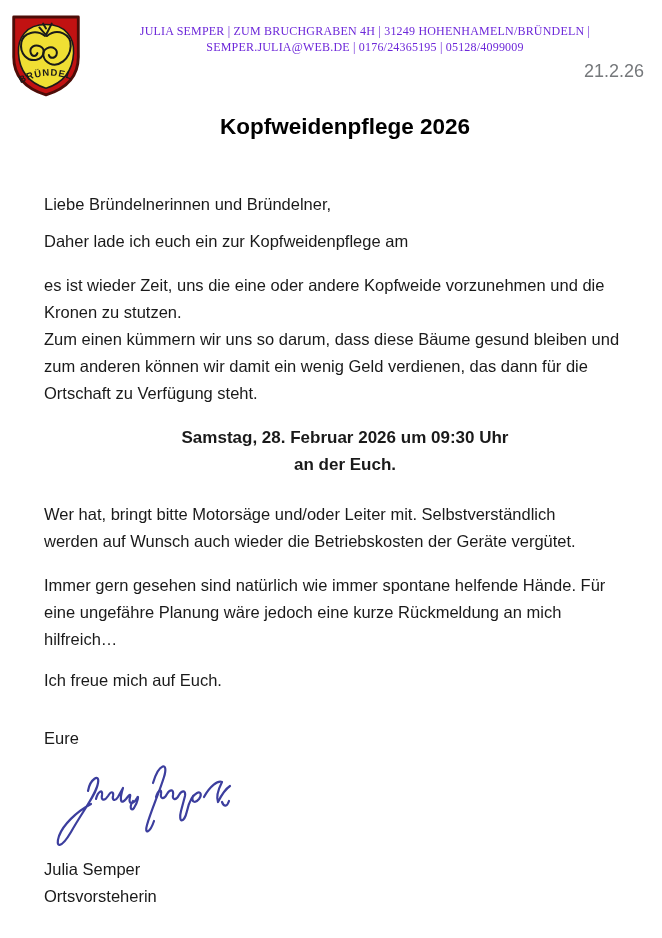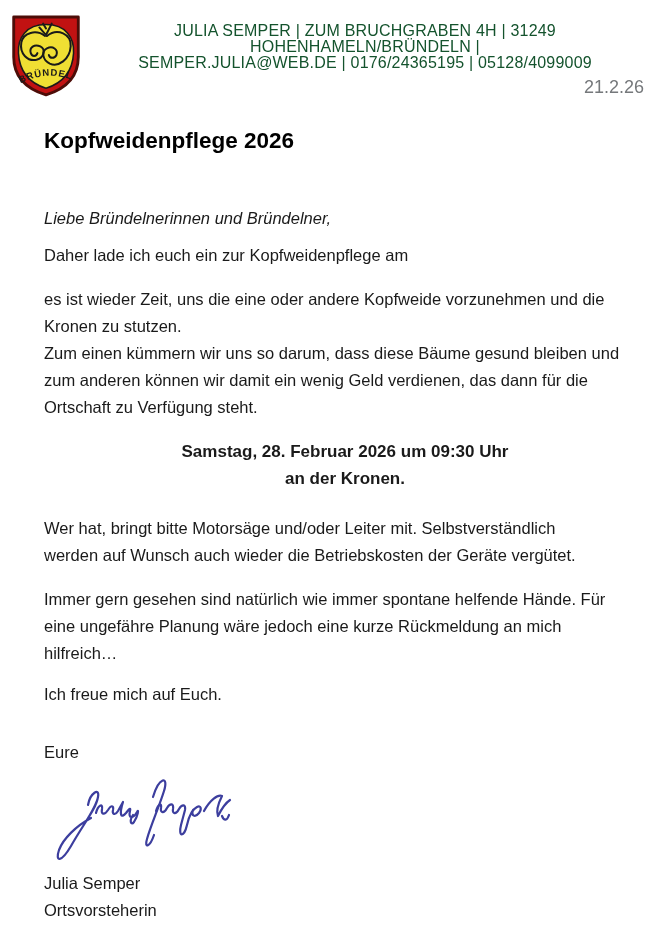--- a/index.html
+++ b/index.html
@@ -26,52 +26,53 @@
     width: 76px;
     height: 86px;
     flex: 0 0 auto;
   }
   .header-right {
     flex: 1 1 auto;
     padding-top: 11px;
   }
   .contact {
     text-align: center;
-    color: #14532d;
-    font-size: 16px;
+    color: #6d28d9;
+    font-size: 12px;
     line-height: 16px;
     letter-spacing: 0.2px;
     white-space: pre-line;
+    font-family: Liberation Serif, serif;
   }
   .date {
     text-align: right;
     color: #75787b;
     font-size: 18px;
     margin-top: 6px;
     padding-right: 2px;
   }
   
   .content {
     padding-left: 36px; 
     padding-right: 0;
   }
   .title {
-    text-align: left;
+    text-align: center;
     font-weight: bold;
     font-size: 22.5px;
     line-height: 28px;
     color: #000;
-    margin-top: 29px;
+    margin-top: 15px;
   }
   .para {
     font-size: 16.5px;
     line-height: 27px;
     white-space: pre-line;
   }
-  .salutation { margin-top: 50px; font-style: italic; }
+  .salutation { margin-top: 50px; }
   .intro { margin-top: 17px; }
   .invitation-lead { margin-top: 10px; }
   .event-block {
     margin-top: 17px;
     text-align: center;
     font-weight: bold;
     font-size: 17px;
     line-height: 27px;
   }
   .equipment { margin-top: 23px; }
@@ -127,21 +128,21 @@
     <div class="para invitation-lead">Daher lade ich euch ein zur Kopfweidenpflege am</div>
 
     <div class="para intro">es ist wieder Zeit, uns die eine oder andere Kopfweide vorzunehmen und die
 Kronen zu stutzen.
 Zum einen kümmern wir uns so darum, dass diese Bäume gesund bleiben und
 zum anderen können wir damit ein wenig Geld verdienen, das dann für die
 Ortschaft zu Verfügung steht.</div>
 
     <div class="event-block">
       <div>Samstag, 28. Februar 2026 um 09:30 Uhr</div>
-      <div>an der Kronen.</div>
+      <div>an der Euch.</div>
     </div>
 
     <div class="para equipment">Wer hat, bringt bitte Motorsäge und/oder Leiter mit. Selbstverständlich
 werden auf Wunsch auch wieder die Betriebskosten der Geräte vergütet.</div>
 
 
     <div class="para helpers">Immer gern gesehen sind natürlich wie immer spontane helfende Hände. Für
 eine ungefähre Planung wäre jedoch eine kurze Rückmeldung an mich
 hilfreich…</div>
 

